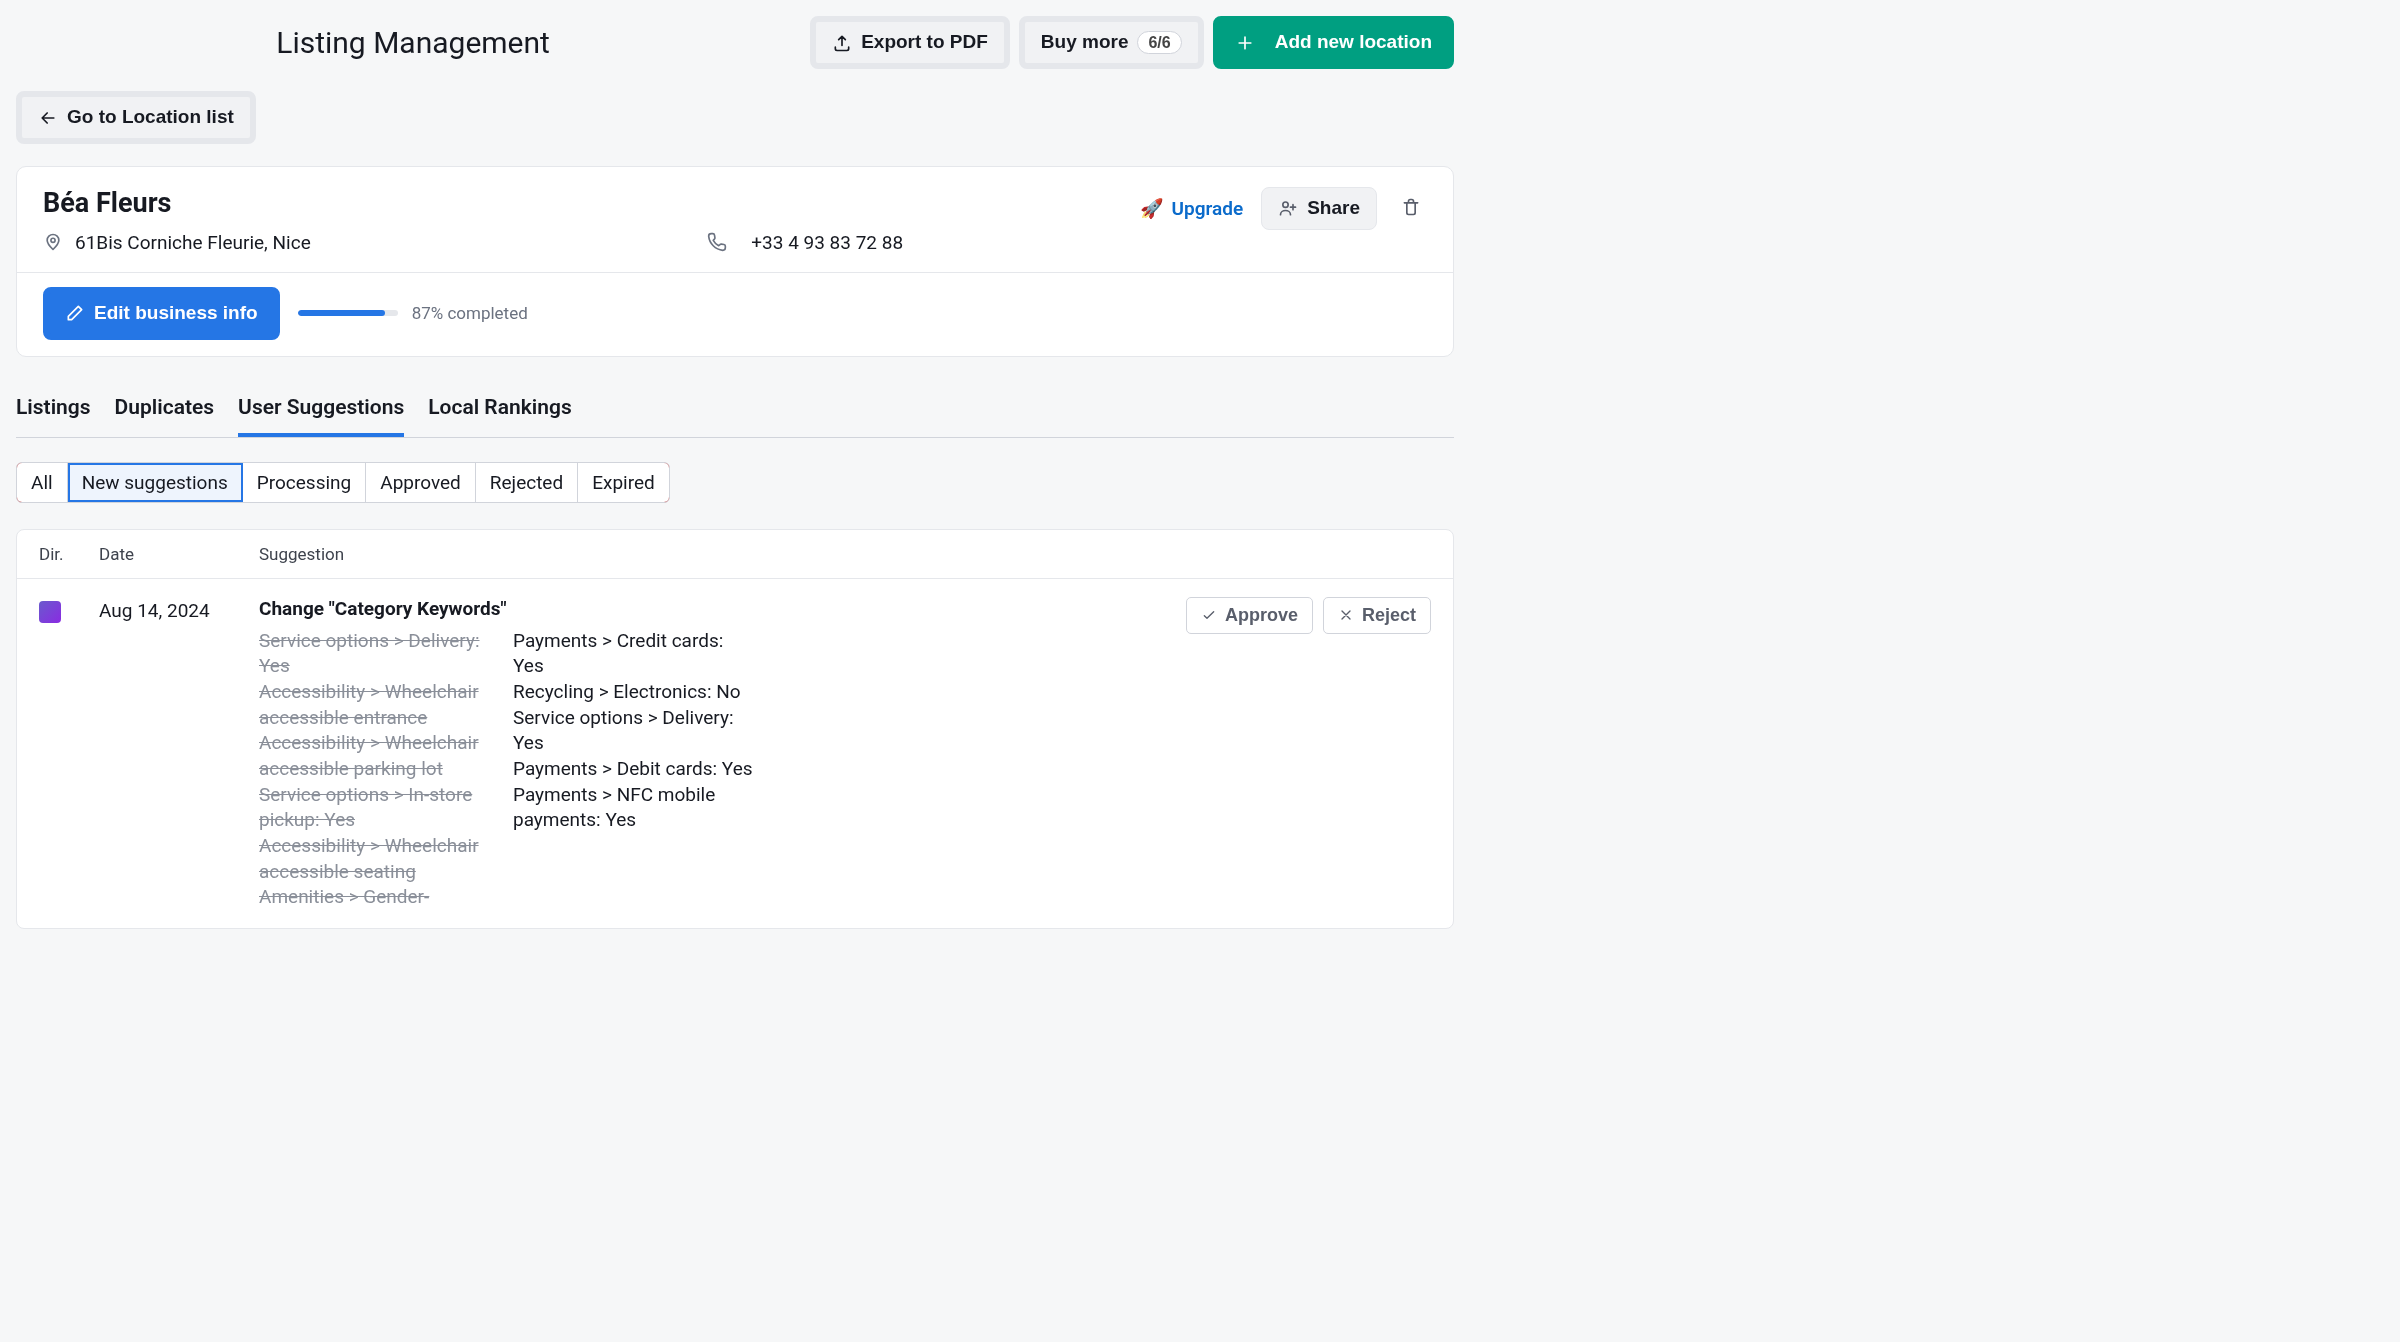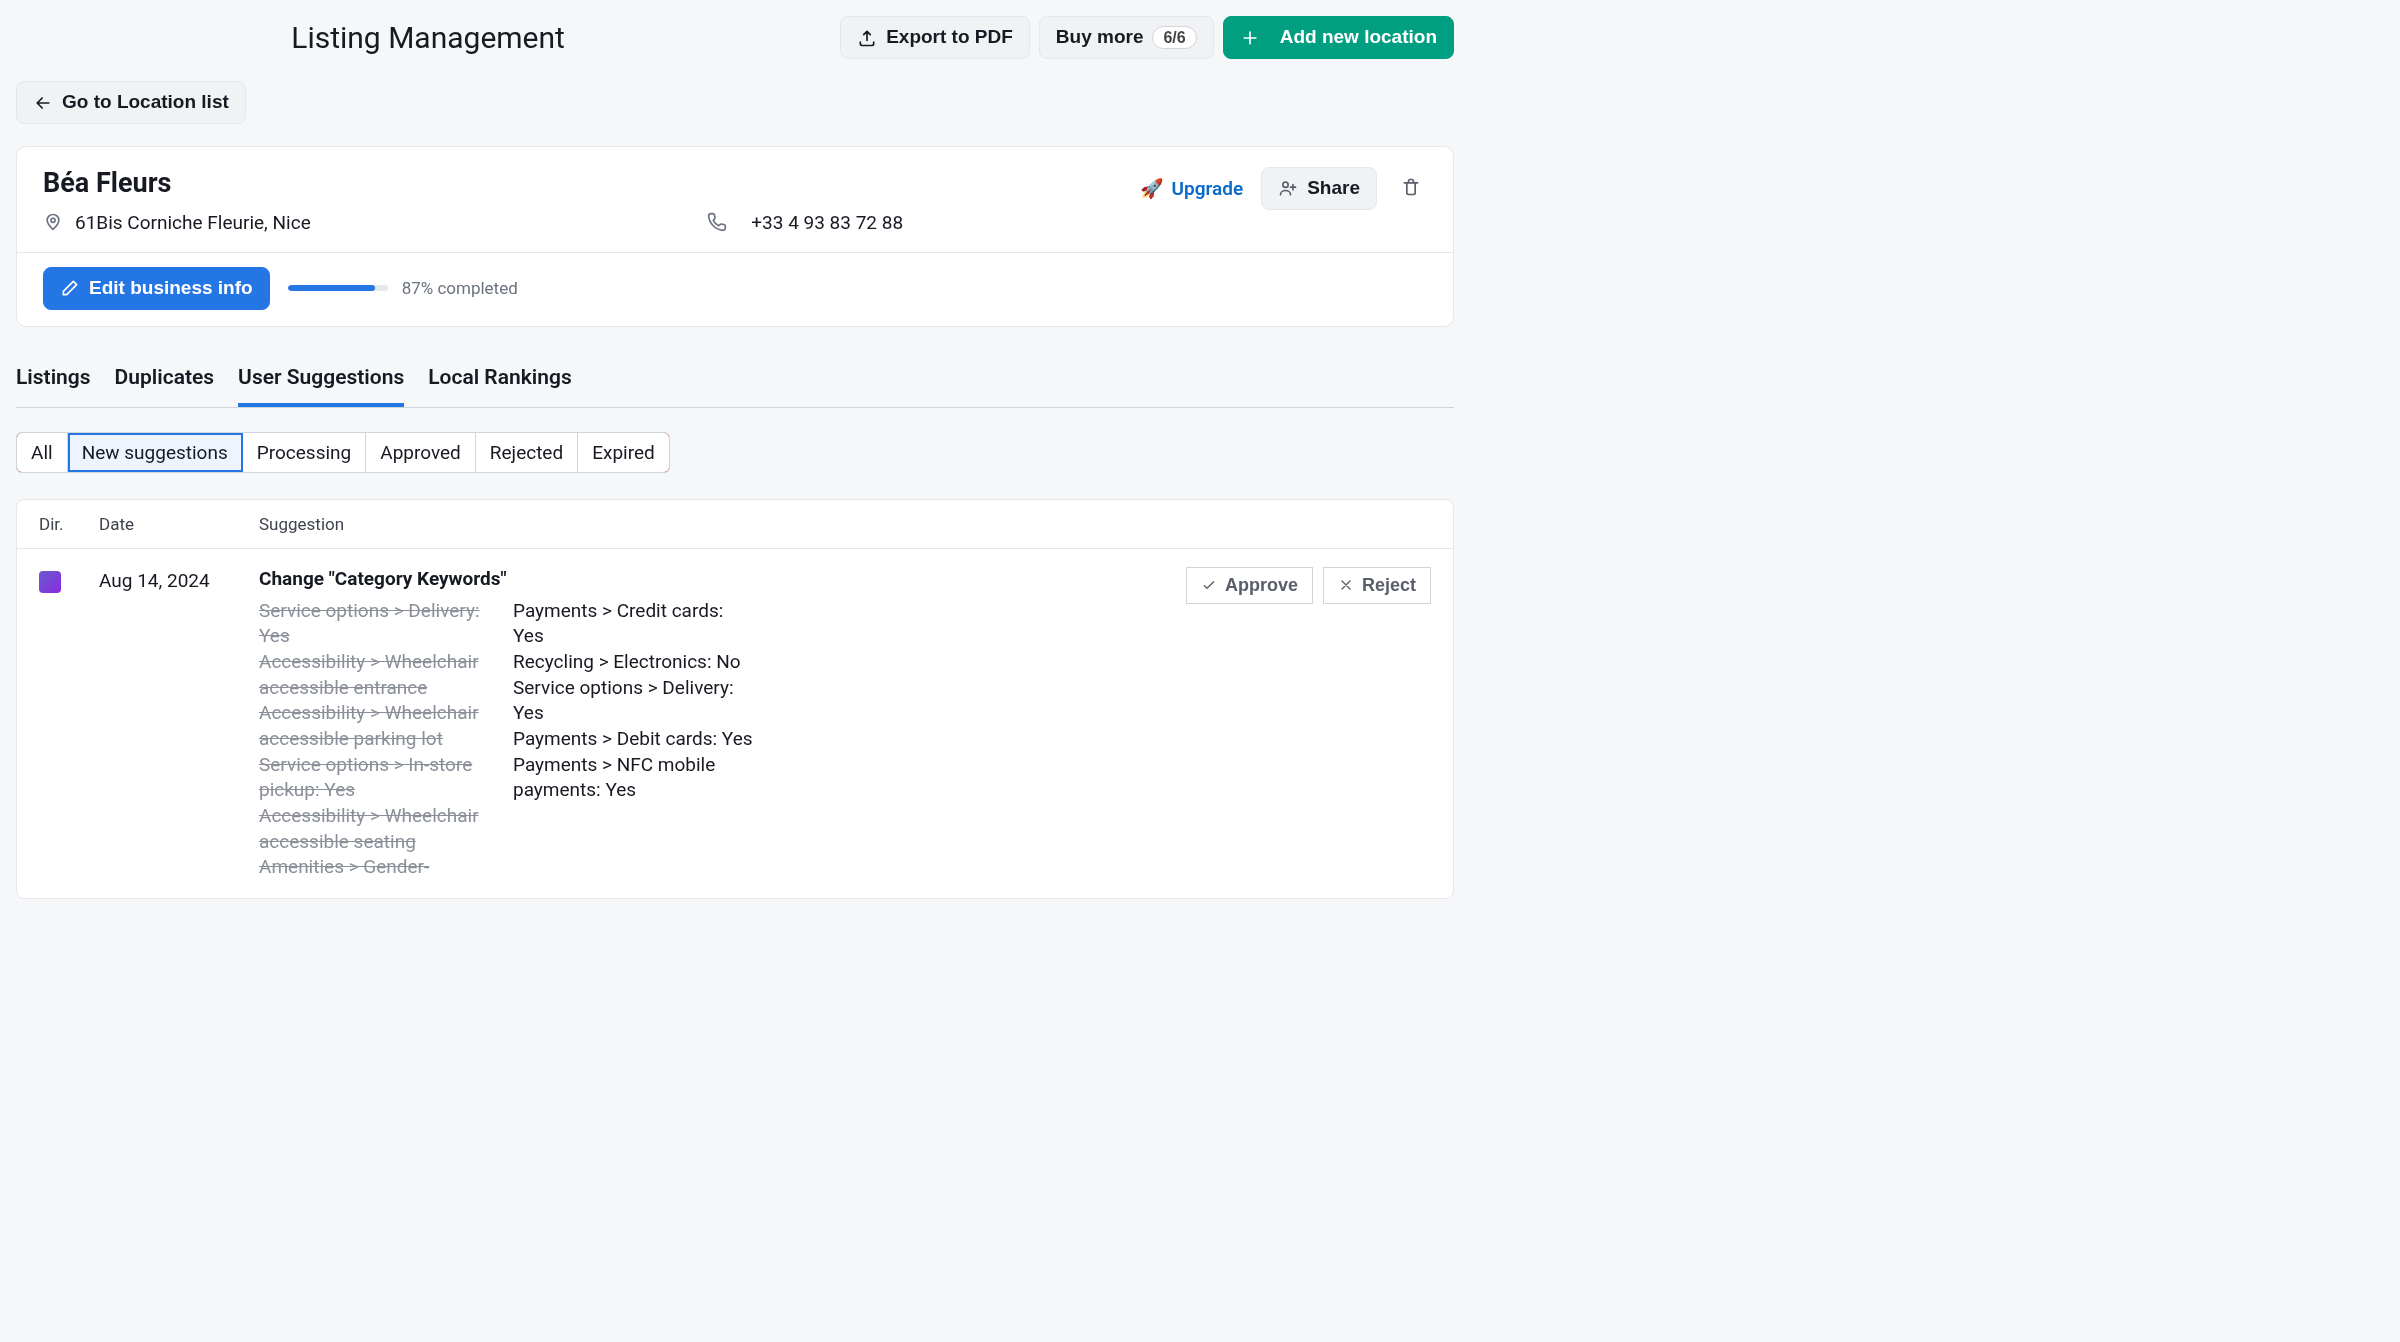--- a/index.html
+++ b/index.html
@@ -3,21 +3,21 @@
 <meta charset="utf-8">
 <style>
 * { box-sizing: border-box; margin: 0; padding: 0; }
 body { font-family: -apple-system, BlinkMacSystemFont, "Segoe UI", Roboto, Helvetica, Arial, sans-serif; background: #f6f7f8; color: #171a22; font-size: 19px; }
 .page { padding: 16px; max-width: 1470px; }
 
 
 .header-row { display: flex; align-items: center; margin-bottom: 22px; }
 .page-title { font-size: 30px; font-weight: 400; flex: 1; text-align: center; }
 .header-actions { display: flex; gap: 9px; }
-.btn { display: inline-flex; align-items: center; gap: 9px; border: 1px solid #0369a1; background: #ffffff; color: #171a22; padding: 9px 16px; border-radius: 8px; font-size: 19px; font-weight: 600; cursor: pointer; line-height: 1.2; }
+.btn { display: inline-flex; align-items: center; gap: 9px; border: 6px solid #0369a1; background: #ffffff; color: #171a22; padding: 9px 16px; border-radius: 8px; font-size: 19px; font-weight: 600; cursor: pointer; line-height: 1.2; }
 .btn-grey { background: #f1f2f4; border-color: #e5e7eb; }
 .btn-green { background: #009f81; border-color: #009f81; color: #fff; gap: 20px; }
 .badge-count { background: #ffffff; color: #444; border-radius: 999px; padding: 1px 10px; font-size: 16px; font-weight: 600; border:1px solid #d1d4db; }
 .icon { width: 20px; height: 20px; display: inline-block; flex-shrink:0; }
 .svg-stroke { stroke: currentColor; fill: none; stroke-width: 2; stroke-linecap: round; stroke-linejoin: round; }
 
 
 .back-btn { margin-bottom: 22px; display:inline-flex; }
 
 
@@ -55,21 +55,21 @@
 
 .tbl { background: #fff; border: 1px solid #e5e7eb; border-radius: 8px; }
 .tbl-head { display: grid; grid-template-columns: 60px 160px 1fr 260px; padding: 14px 22px; border-bottom: 1px solid #e5e7eb; color: #3e434d; font-size: 17px; }
 .tbl-row { display: grid; grid-template-columns: 60px 160px 1fr 260px; padding: 18px 22px; align-items: start; gap: 0; }
 .dir-icon { width: 22px; height: 22px; background: linear-gradient(135deg,#6a5acd,#8a2be2); border-radius: 4px; margin-top:4px; }
 .date-cell { font-size: 19px; padding-top:2px; }
 .sugg-title { font-weight: 700; margin-bottom: 8px; font-size:19px; }
 .sugg-cols { display: grid; grid-template-columns: 240px 240px; gap: 4px 14px; font-size: 19px; line-height: 1.35; }
 .old { color: #8a8f99; text-decoration: line-through; }
 .row-actions { display: flex; gap: 10px; justify-content: flex-end; }
-.btn-sm { padding: 7px 14px; font-size: 18px; display:inline-flex; align-items:center; gap:8px; border:1px solid #d1d4db; border-radius:0; background:#fff; color:#595e6b; font-weight:600; cursor:pointer; }
+.btn-sm { padding: 7px 14px; font-size: 18px; display:inline-flex; align-items:center; gap:8px; border:1px solid #d1d4db; border-radius:5px; background:#fff; color:#595e6b; font-weight:600; cursor:pointer; }
 </style>
 </head>
 <body>
 
 <div class="page">
 
   
   <div class="header-row">
     <h1 class="page-title">Listing Management</h1>
     <div class="header-actions">

